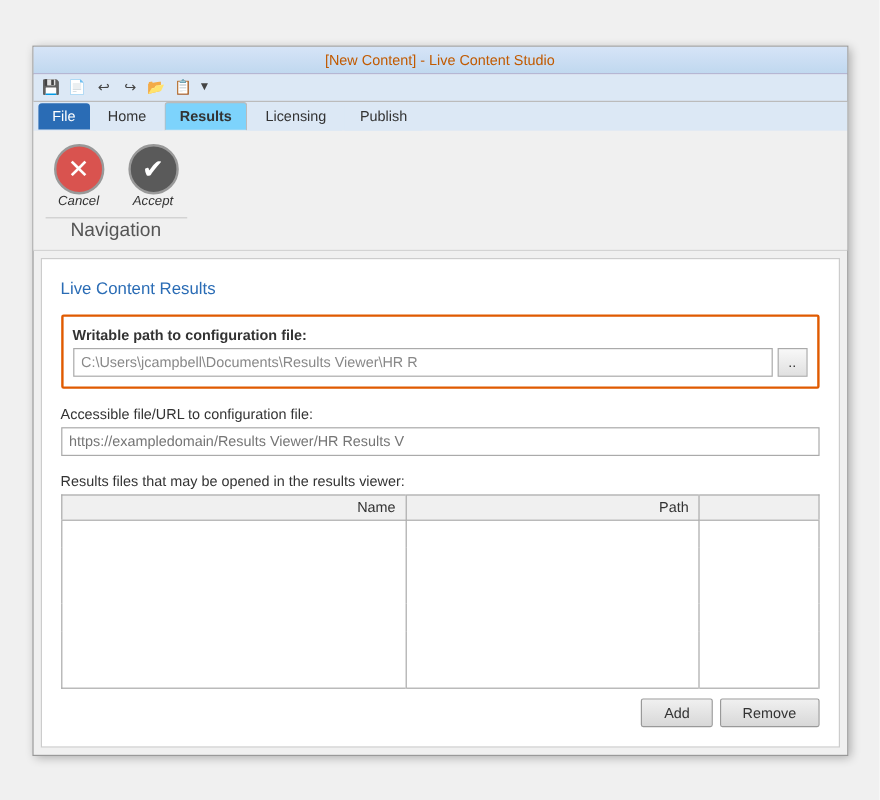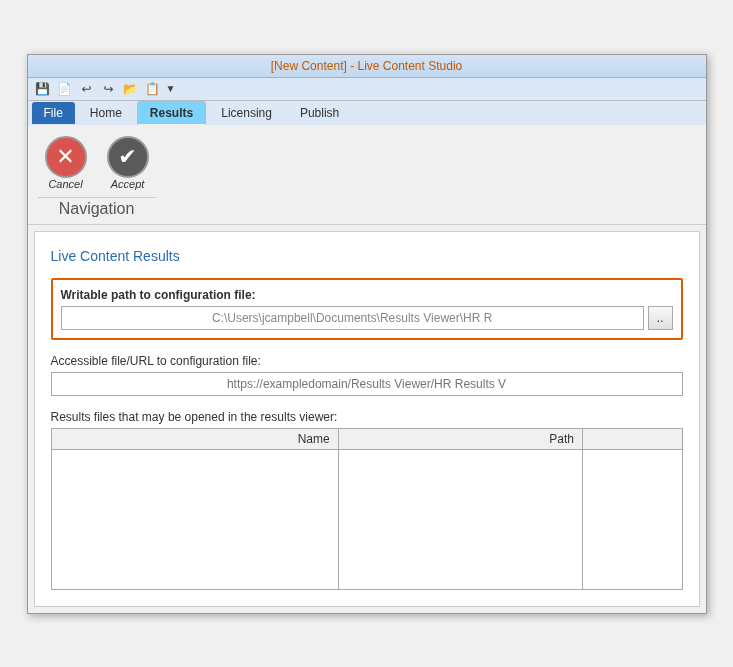--- a/index.html
+++ b/index.html
@@ -152,21 +152,20 @@
       gap: 4px;
     }
     .text-input {
       flex: 1;
       border: 1px solid #aaa;
       padding: 3px 6px;
       font-size: 12px;
       color: #888;
       background: white;
       height: 24px;
-      text-align: center;
     }
     .browse-btn {
       border: 1px solid #aaa;
       background: linear-gradient(to bottom, #f8f8f8, #e0e0e0);
       padding: 2px 8px;
       font-size: 12px;
       cursor: pointer;
       height: 24px;
       color: #333;
     }
@@ -340,15 +339,19 @@
             <td></td>
             <td></td>
           </tr>
           <tr class="empty-rows">
             <td></td>
             <td></td>
             <td></td>
           </tr>
         </tbody>
       </table>
+      <div class="table-actions">
+        <button class="action-btn">Add</button>
+        <button class="action-btn">Remove</button>
+      </div>
     </div>
   </div>
 </div>
 
 </body></html>

